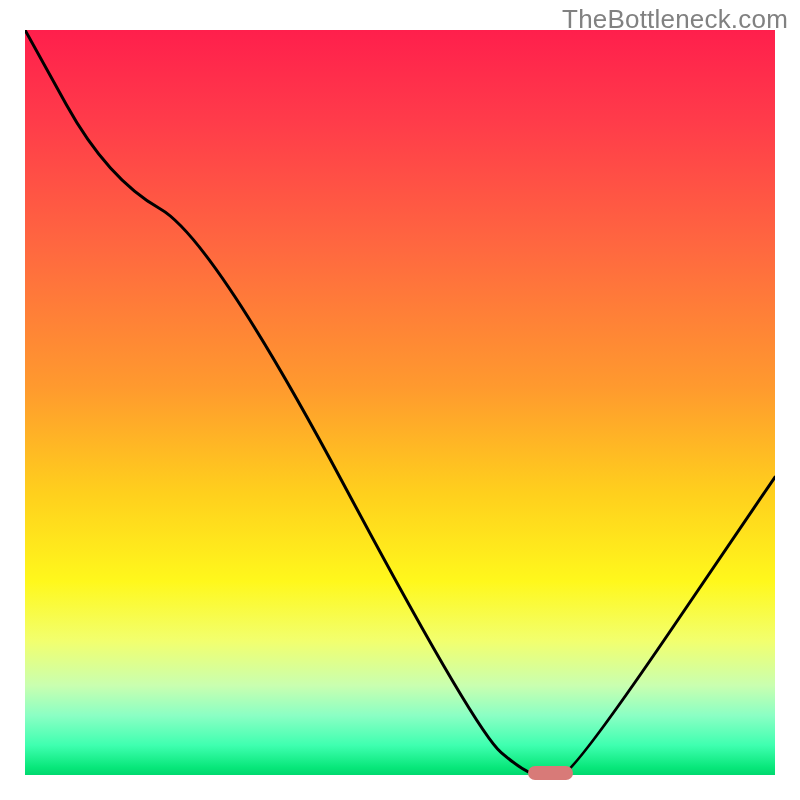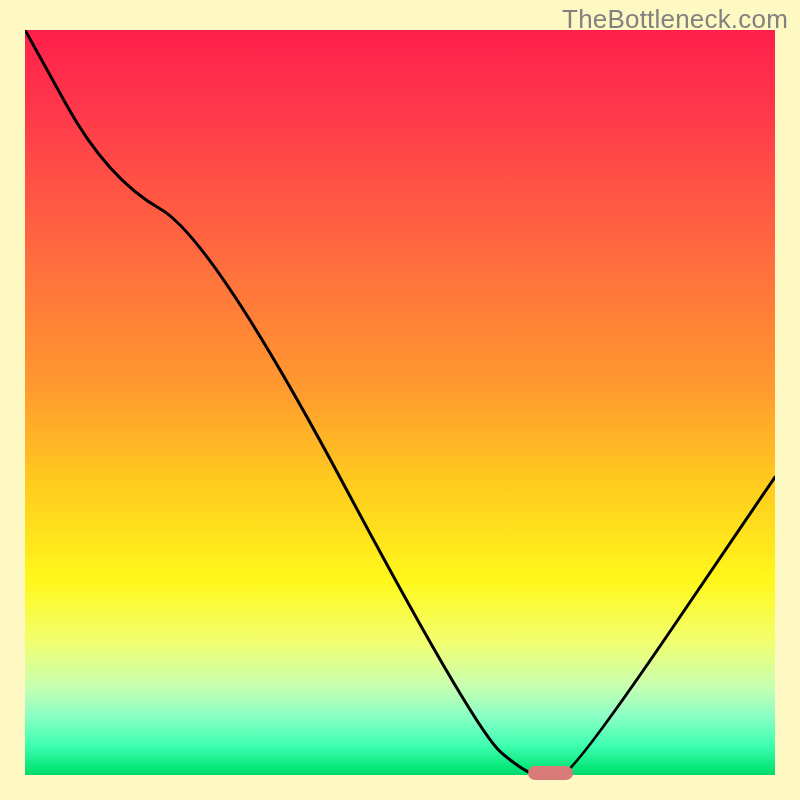--- a/index.html
+++ b/index.html
@@ -8,21 +8,21 @@
     width: 800px;
     height: 800px;
     background: #000;
     overflow: hidden;
     font-family: Arial, Helvetica, sans-serif;
   }
   .frame {
     position: relative;
     width: 800px;
     height: 800px;
-    background: #fef9c3;
+    background: #ffffff;
   }
   .watermark {
     position: absolute;
     top: 4px;
     right: 12px;
     font-size: 26px;
     font-weight: 500;
     color: #818181;
     letter-spacing: 0.2px;
     z-index: 5;

